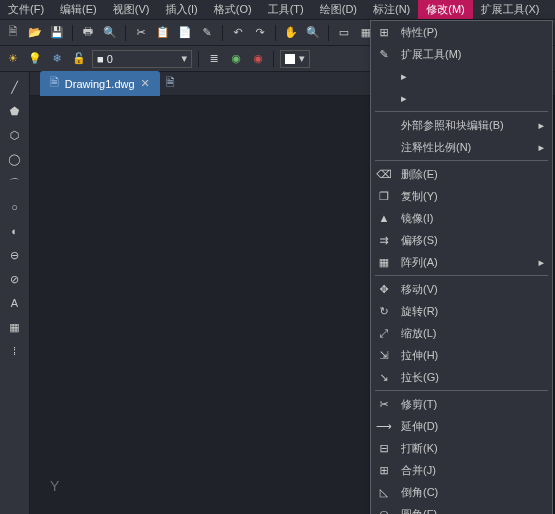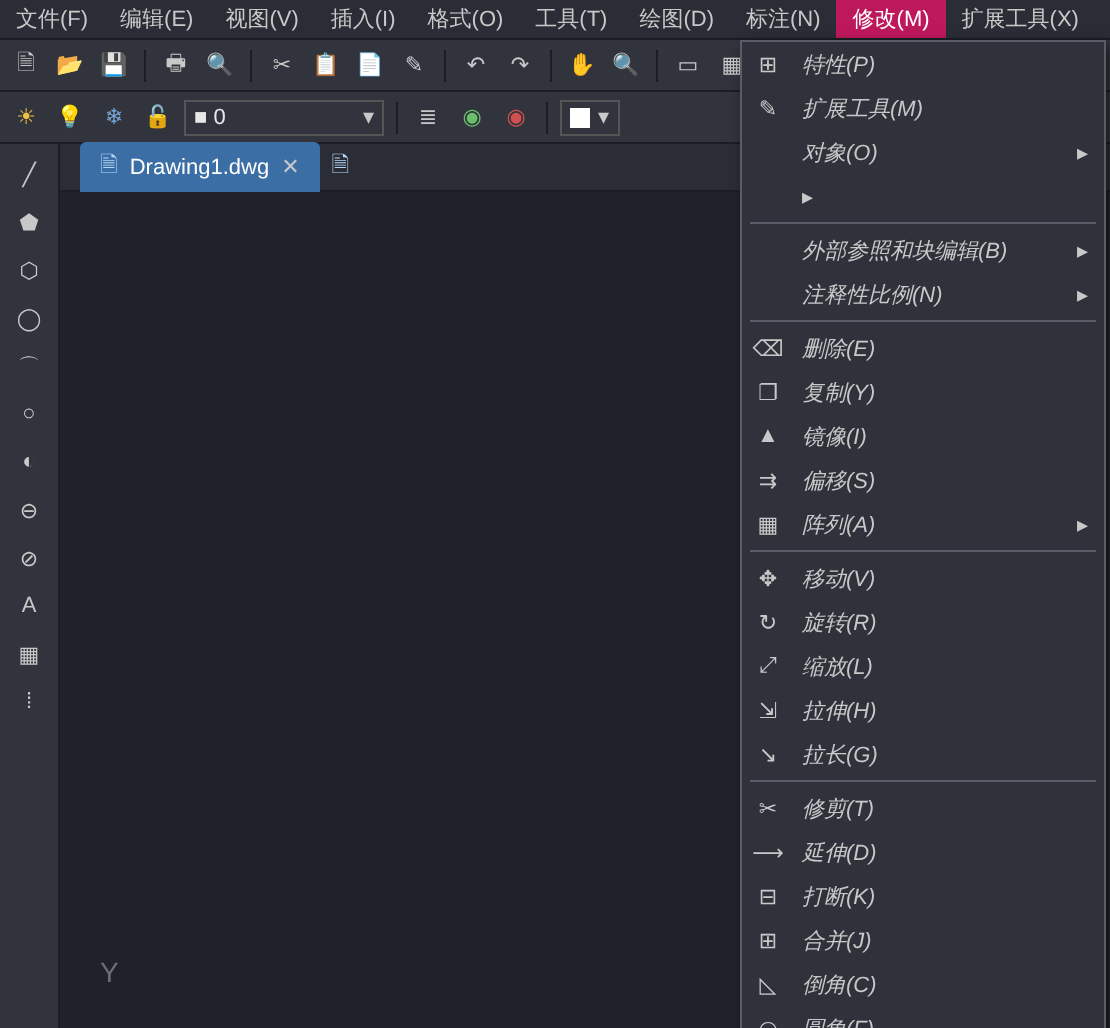--- a/index.html
+++ b/index.html
@@ -15,21 +15,21 @@
   .tab { display:flex; align-items:center; gap:6px; background:#3b6ea5; color:#fff; padding:3px 10px; border-radius:3px 3px 0 0; }
   .tab .x { color:#c8c8c8; cursor:pointer; }
   .newtab { margin-left:6px; color:#b5d6f5; }
   .workspace { position:absolute; left:30px; top:96px; right:0; bottom:0; background:#1f2229; }
   .leftbar { position:absolute; left:0; top:72px; width:30px; bottom:0; background:#31343d; display:flex; flex-direction:column; align-items:center; gap:6px; padding-top:6px; border-right:1px solid #1a1d23;}
   .lbtn { width:18px; height:18px; display:flex; align-items:center; justify-content:center; color:#c8c8c8; }
   .ucs { position:absolute; left:20px; bottom:20px; color:#6a6e79; font-size:14px; }
   .dropdown { position:absolute; left:370px; top:20px; width:183px; background:#2f323b; border:1px solid #5a5d67; box-shadow:2px 2px 6px rgba(0,0,0,.5); }
   .ddrow { display:flex; align-items:center; height:22px; padding:0 8px 0 4px; gap:8px; cursor:pointer; position:relative; }
   .ddicon { width:18px; text-align:center; font-size:11px; }
-  .ddlabel { flex:1; white-space:nowrap;font-style:italic; }
+  .ddlabel { flex:1; white-space:nowrap; }
   .ddsub { color:#c8c8c8; }
   .ddsep { height:1px; background:#5a5d67; margin:2px 4px; }
   .chk { border:1px solid #999; width:12px; height:12px; display:inline-block; }
   .layerdisplay { color:#e8e8e8; }
 </style>
 </head>
 <body>
 
 <div class="menubar" id="menubar">
     <div class="mi">文件(F)</div>
@@ -124,21 +124,20 @@
     <div class="ddrow">
       <span class="ddicon">⊞</span>
       <span class="ddlabel">特性(P)</span>
     </div>
     <div class="ddrow">
       <span class="ddicon">✎</span>
       <span class="ddlabel">扩展工具(M)</span>
     </div>
     <div class="ddrow">
       <span class="ddicon"></span>
-      <span class="ddlabel">对象(O)</span>
       <span class="ddsub">▸</span>
     </div>
     <div class="ddrow">
       <span class="ddicon"></span>
       <span class="ddsub">▸</span>
     </div>
     <div class="ddsep"></div>
     <div class="ddrow">
       <span class="ddicon"></span>
       <span class="ddlabel">外部参照和块编辑(B)</span>

